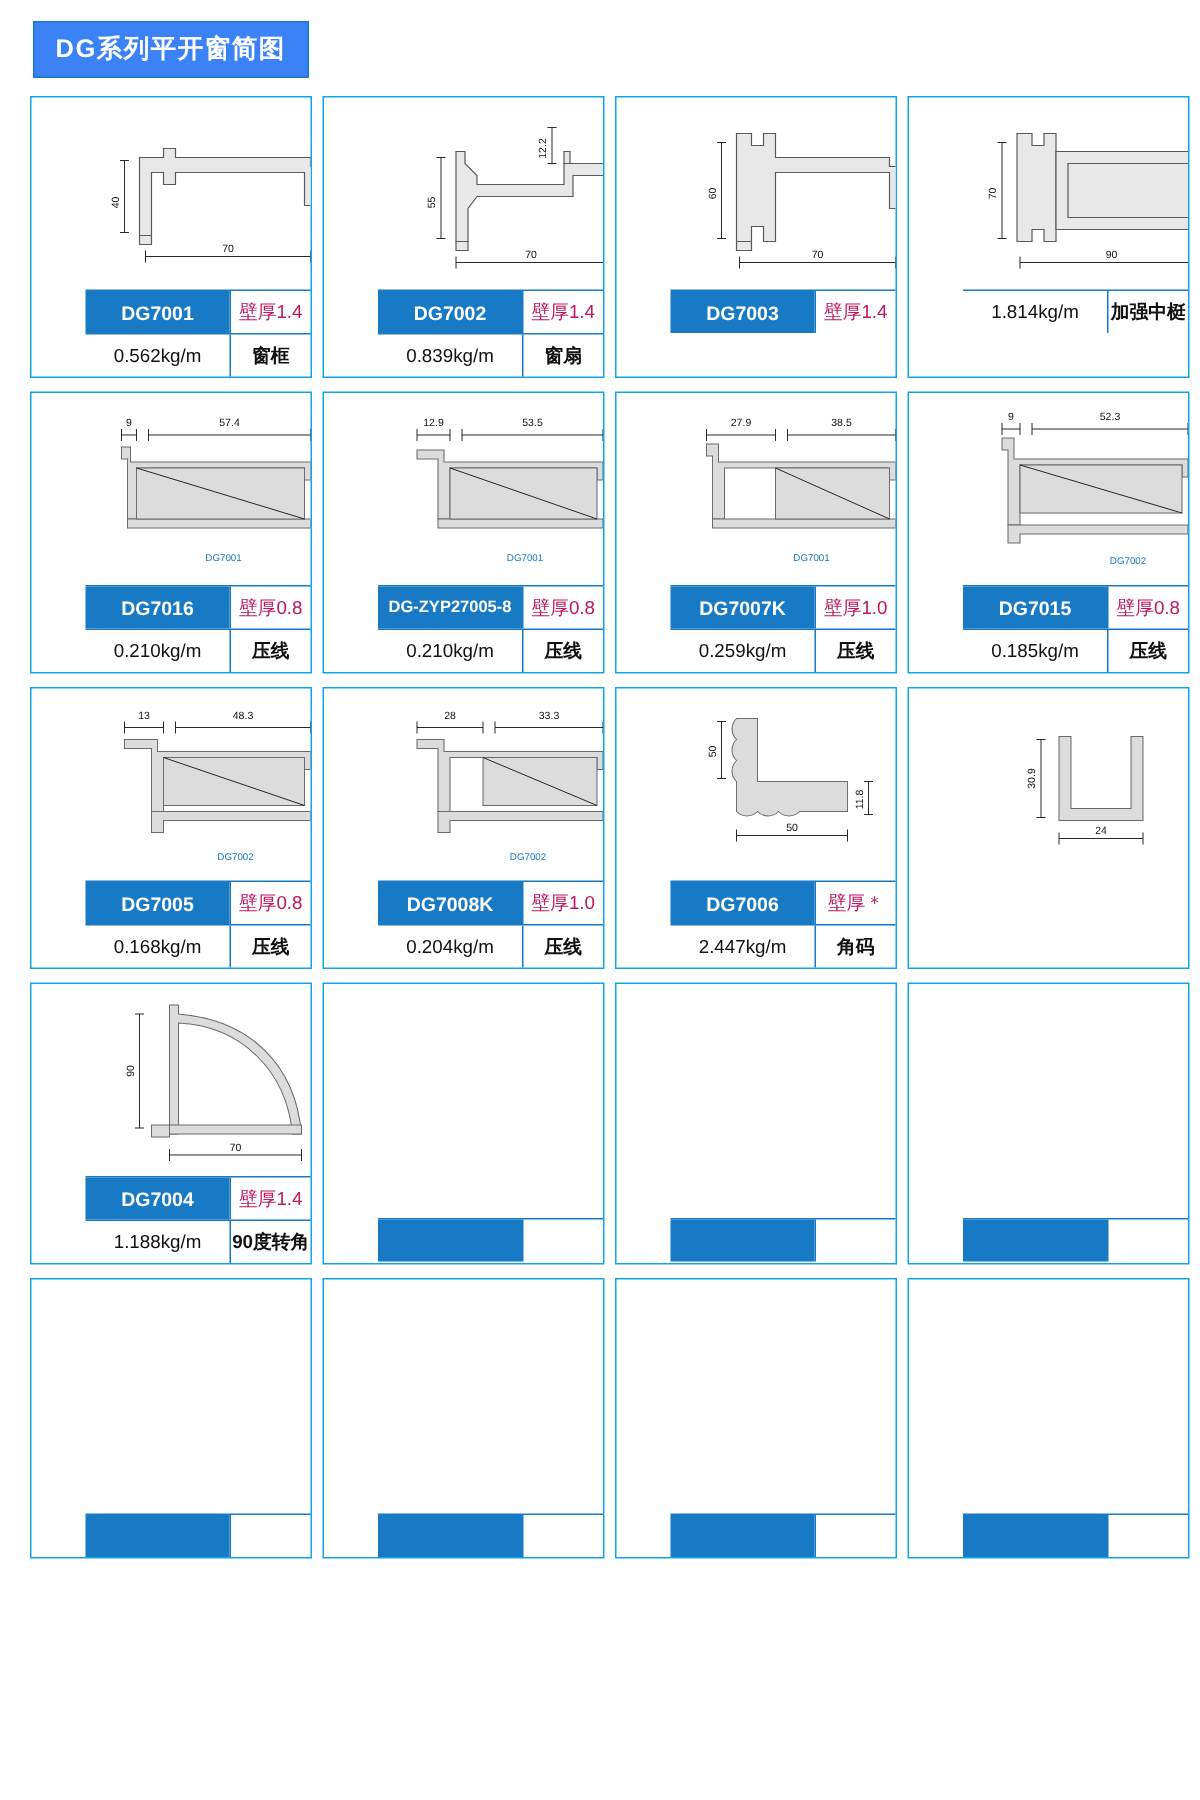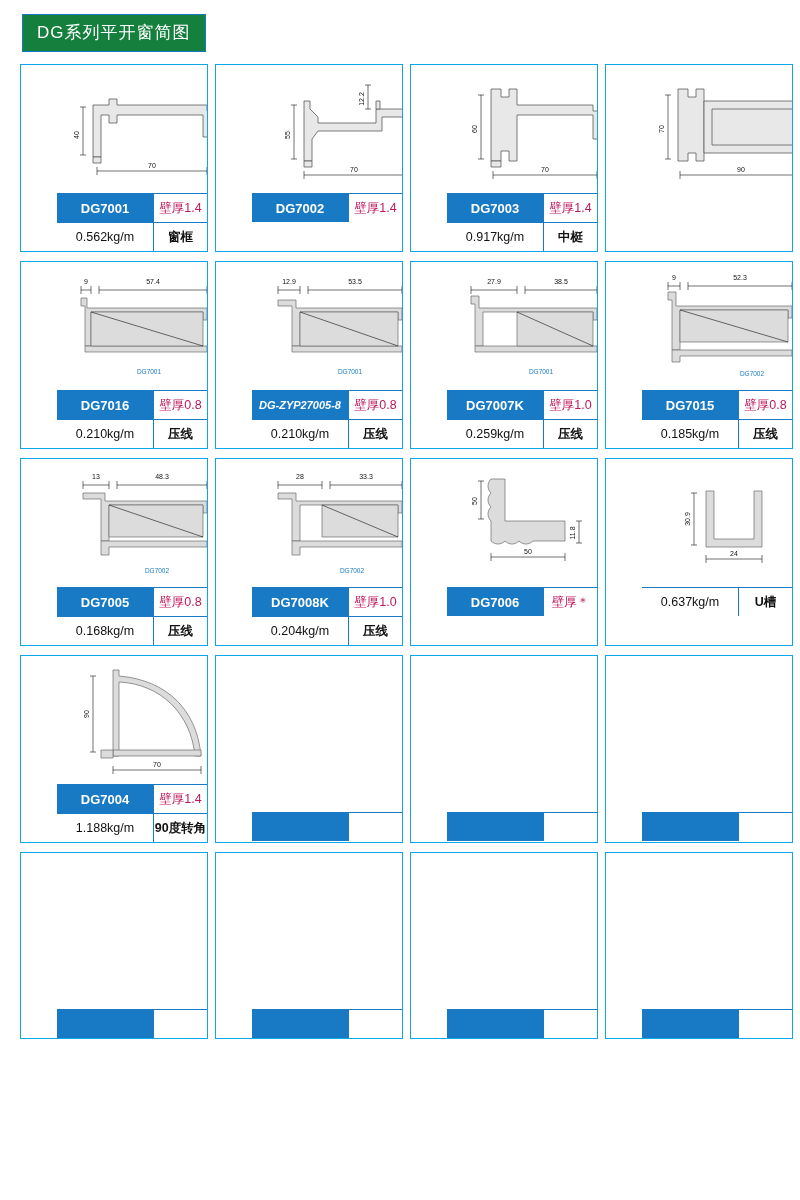--- a/index.html
+++ b/index.html
@@ -18,24 +18,24 @@
   .page {
     width: 800px;
     height: 1200px;
     box-sizing: border-box;
     padding: 14px 16px 10px 16px;
     position: relative;
   }
   
   .title-bar {
     display: inline-block;
-    background: #15803d;
+    background: #3b82f6;
     color: #ffffff;
     font-size: 17px;
-    font-weight: normal;
+    font-weight: bold;
     letter-spacing: 1px;
     padding: 6px 14px 7px 14px;
     border: 1px solid #1879c4;
     margin-left: 6px;
     margin-bottom: 12px;
     text-align: right;
   }
   
   .grid {
     display: grid;
@@ -68,21 +68,21 @@
     width: 96px;
     background: #1879c4;
     color: #fff;
     font-weight: bold;
     font-size: 13px;
     display: flex;
     align-items: center;
     justify-content: center;
     box-sizing: border-box;
   }
-  .cell-code.small { font-size: 11px; font-style: italic; }
+  .cell-code.small { font-size: 11px; }
   .cell-thick {
     flex: 1;
     display: flex;
     align-items: center;
     justify-content: center;
     font-size: 12.5px;
     border-left: 1px solid #1879c4;
     box-sizing: border-box;
     color: #be185d;
   }
@@ -187,20 +187,24 @@
           <line class="ln" x1="52" y1="110" x2="152" y2="110"></line>
           <line class="ln" x1="52" y1="106" x2="52" y2="114"></line>
           <line class="ln" x1="152" y1="106" x2="152" y2="114"></line>
           <text class="dim" x="102" y="107" text-anchor="middle">70</text>
         </svg>
       </div>
       <div class="row-labels">
         <div class="cell-code">DG7002</div>
         <div class="cell-thick">壁厚1.4</div>
       </div>
+      <div class="row-weight">
+        <div class="cell-weight">0.839kg/m</div>
+        <div class="cell-use">窗扇</div>
+      </div>
     </div>
 
     <div class="card">
       <div class="figure">
         <svg width="186" height="128" viewBox="0 0 186 128">
           <g>
             <path class="prof" d="M44 24 L54 24 L54 32 L62 32 L62 24 L70 24 L70 40 L146 40 L146 46 L152 46 L152 74 L146 74 L146 50 L70 50 L70 96 L62 96 L62 86 L54 86 L54 96 L44 96 Z"></path>
             <path class="prof" d="M44 96 L54 96 L54 102 L44 102 Z"></path>
           </g>
           <line class="ln" x1="34" y1="30" x2="34" y2="94"></line>
@@ -214,24 +218,20 @@
           <line class="ln" x1="46" y1="110" x2="150" y2="110"></line>
           <line class="ln" x1="46" y1="106" x2="46" y2="114"></line>
           <line class="ln" x1="150" y1="106" x2="150" y2="114"></line>
           <text class="dim" x="98" y="107" text-anchor="middle">70</text>
         </svg>
       </div>
       <div class="row-labels">
         <div class="cell-code">DG7003</div>
         <div class="cell-thick">壁厚1.4</div>
       </div>
-      <div class="row-weight">
-        <div class="cell-weight">0.917kg/m</div>
-        <div class="cell-use">中梃</div>
-      </div>
     </div>
 
     <div class="card">
       <div class="figure">
         <svg width="186" height="128" viewBox="0 0 186 128">
           <g>
             <path class="prof" d="M36 24 L46 24 L46 32 L54 32 L54 24 L62 24 L62 96 L54 96 L54 88 L46 88 L46 96 L36 96 Z"></path>
             <path class="prof" d="M62 36 L160 36 L160 88 L62 88 Z M70 44 L152 44 L152 80 L70 80 Z"></path>
           </g>
           <line class="ln" x1="26" y1="30" x2="26" y2="94"></line>
@@ -240,20 +240,24 @@
           <text class="dim" x="22" y="64" transform="rotate(-90 22 64)" text-anchor="middle">70</text>
           <line class="ln" x1="172" y1="36" x2="172" y2="88"></line>
           <line class="ln" x1="169" y1="36" x2="175" y2="36"></line>
           <line class="ln" x1="169" y1="88" x2="175" y2="88"></line>
           <text class="dim" x="168" y="64" transform="rotate(-90 168 64)" text-anchor="middle">36.3</text>
           <line class="ln" x1="38" y1="110" x2="160" y2="110"></line>
           <line class="ln" x1="38" y1="106" x2="38" y2="114"></line>
           <line class="ln" x1="160" y1="106" x2="160" y2="114"></line>
           <text class="dim" x="99" y="107" text-anchor="middle">90</text>
         </svg>
+      </div>
+      <div class="row-weight">
+        <div class="cell-weight">1.814kg/m</div>
+        <div class="cell-use">加强中梃</div>
       </div>
     </div>
 
     <div class="card">
       <div class="figure">
         <svg width="186" height="128" viewBox="0 0 186 128">
           <g>
             <path class="prof2" d="M24 36 L30 36 L30 46 L150 46 L150 58 L146 58 L146 50 L34 50 L34 84 L28 84 L28 44 L24 44 Z"></path>
             <path class="prof2" d="M28 84 L34 84 L150 84 L150 90 L28 90 Z"></path>
             <path class="prof2" d="M34 50 L146 50 L146 84 L34 84 Z" fill="#ffffff" stroke="#6b6b6b" stroke-width="0.6"></path>
@@ -471,42 +475,42 @@
           <line class="ln" x1="44" y1="98" x2="118" y2="98"></line>
           <line class="ln" x1="44" y1="94" x2="44" y2="102"></line>
           <line class="ln" x1="118" y1="94" x2="118" y2="102"></line>
           <text class="dim" x="81" y="95" text-anchor="middle">50</text>
         </svg>
       </div>
       <div class="row-labels">
         <div class="cell-code">DG7006</div>
         <div class="cell-thick">壁厚＊</div>
       </div>
+      <div class="row-weight">
+        <div class="cell-weight">2.447kg/m</div>
+        <div class="cell-use">角码</div>
+      </div>
     </div>
 
     <div class="card">
       <div class="figure">
         <svg width="186" height="128" viewBox="0 0 186 128">
           <g>
             <path class="prof2" d="M64 32 L72 32 L72 80 L112 80 L112 32 L120 32 L120 88 L64 88 Z"></path>
           </g>
           <line class="ln" x1="52" y1="34" x2="52" y2="86"></line>
           <line class="ln" x1="49" y1="34" x2="55" y2="34"></line>
           <line class="ln" x1="49" y1="86" x2="55" y2="86"></line>
           <text class="dim" x="48" y="60" transform="rotate(-90 48 60)" text-anchor="middle">30.9</text>
           <line class="ln" x1="64" y1="100" x2="120" y2="100"></line>
           <line class="ln" x1="64" y1="96" x2="64" y2="104"></line>
           <line class="ln" x1="120" y1="96" x2="120" y2="104"></line>
           <text class="dim" x="92" y="97" text-anchor="middle">24</text>
         </svg>
       </div>
-      <div class="row-weight">
-        <div class="cell-weight">0.637kg/m</div>
-        <div class="cell-use">U槽</div>
-      </div>
     </div>
 
     <div class="card tall">
       <div class="figure">
         <svg width="186" height="128" viewBox="0 0 186 128">
           <g>
             <path class="prof2" d="M56 14 L62 14 L62 20 C110 24 140 54 144 100 L138 100 C134 58 104 28 62 26 L62 100 L56 100 Z"></path>
             <path class="prof2" d="M56 94 L144 94 L144 100 L56 100 Z"></path>
             <path class="prof2" d="M44 94 L56 94 L56 102 L44 102 Z"></path>
           </g>

